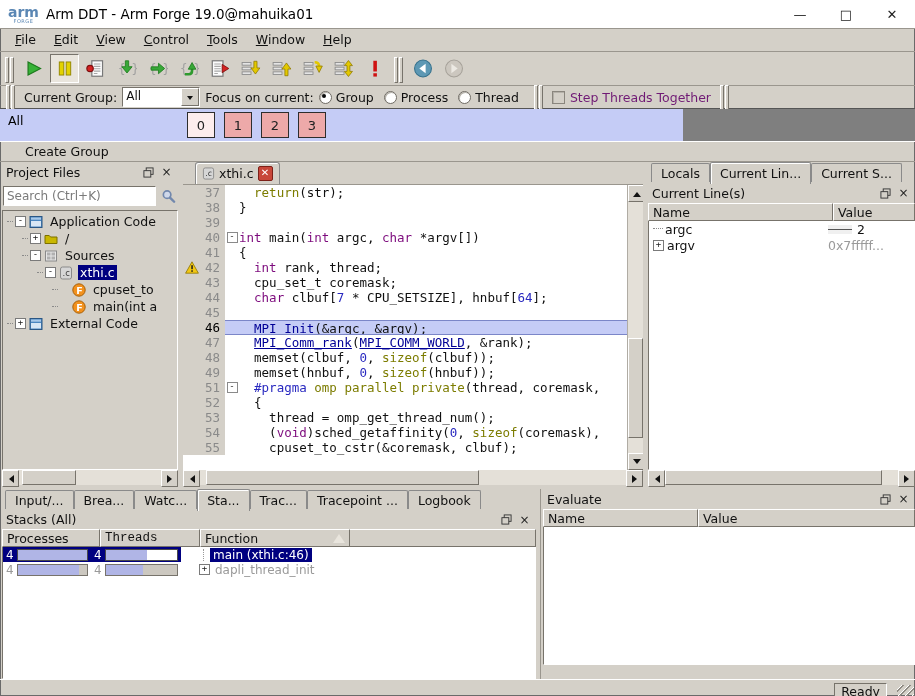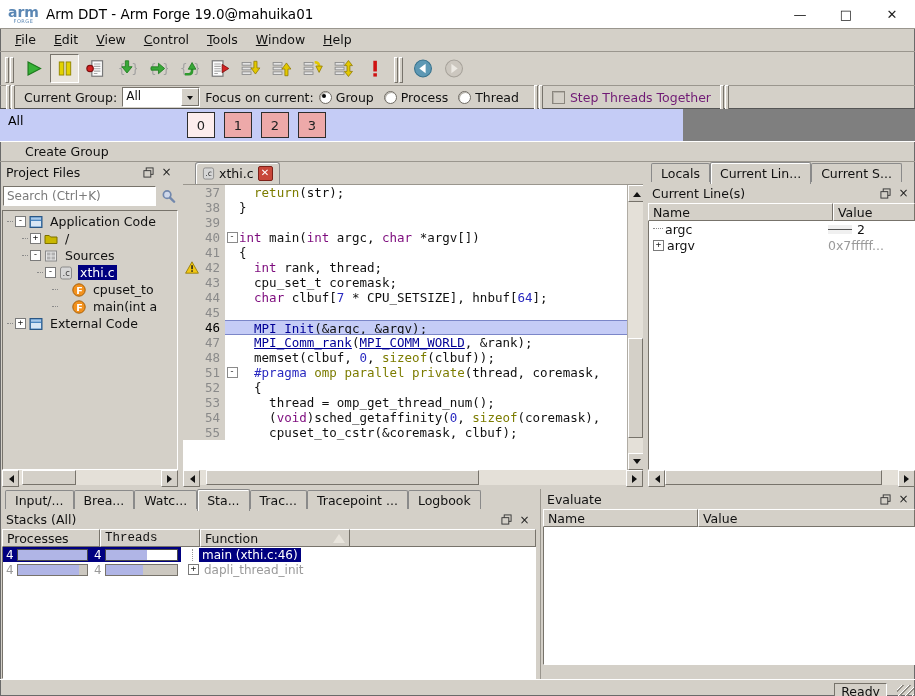--- a/index.html
+++ b/index.html
@@ -119,21 +119,21 @@
   .exp{width:9px;height:9px;flex:none;border:1px solid #7a7a7a;background:#fff;font-size:9px;line-height:7px;text-align:center;color:#222;margin-right:3px;font-family:"DejaVu Sans Mono",monospace;}
   
   .hsplit{height:4px;flex:none;}
   .bottom{height:190px;flex:none;display:flex;}
   .bleft{width:534px;flex:none;display:flex;flex-direction:column;padding-left:2px;}
   .stacksbody{flex:1;background:#fff;border:1px solid;border-color:#77736b #fff #fff #77736b;border-top:none;overflow:hidden;}
   .srow{height:15px;display:flex;align-items:center;font-size:12px;}
   .sc{display:flex;align-items:center;box-sizing:border-box;height:100%;}
   .sc-p{width:88px;padding:1px 3px 1px 3px;gap:3px;}
   .sc-t{width:90px;padding:1px 3px;gap:3px;}
-  .sc-f{flex:1;padding-left:7px;gap:2px;overflow:hidden;white-space:nowrap;}
+  .sc-f{flex:1;padding-left:18px;gap:2px;overflow:hidden;white-space:nowrap;}
   .srow.sel .sc-p,.srow.sel .sc-t{background:#000080;color:#fff;}
   .srow.sel .fword{background:#000080;color:#fff;padding:0 3px;}
   .srow.dim{color:#9a9a9a;}
   .bar{flex:1;height:10px;border:1px solid #4a4a4a;background:#fff;position:relative;}
   .srow.dim .bar{background:#ccc8c0;border-color:#77736b;}
   .bar i{position:absolute;left:0;top:0;bottom:0;background:#b0b5e6;}
   .vguide{width:1px;height:12px;border-left:1px dotted #9a9a9a;margin:0 3px 0 4px;flex:none;}
   .sorttri{margin-left:auto;width:0;height:0;border-left:6px solid transparent;border-right:6px solid transparent;border-bottom:9px solid #e9e5dd;}
   .bright{flex:1;display:flex;flex-direction:column;margin-left:4px;padding-bottom:14px;min-width:0;border-left:1px solid #9a968e;padding-left:2px;}
   
@@ -469,20 +469,21 @@
                     <polygon points="7,0.8 13.4,12.2 0.6,12.2" fill="#f2c714" stroke="#8a7300" stroke-width="0.8"></polygon>
                     <rect x="6.3" y="4.2" width="1.5" height="4" fill="#1a1a1a"></rect>
                     <rect x="6.3" y="9.3" width="1.5" height="1.5" fill="#1a1a1a"></rect>
                   </svg></span>42</div><div class="rowr"><div class="fold"></div><div class="ctext"><span>  </span><span class="tk-k">int</span><span> rank, thread;</span></div></div></div>
             <div class="cl"><div class="gut">43</div><div class="rowr"><div class="fold"></div><div class="ctext"><span>  cpu_set_t coremask;</span></div></div></div>
             <div class="cl"><div class="gut">44</div><div class="rowr"><div class="fold"></div><div class="ctext"><span>  </span><span class="tk-k">char</span><span> clbuf[</span><span class="tk-n">7</span><span> * CPU_SETSIZE], hnbuf[</span><span class="tk-n">64</span><span>];</span></div></div></div>
             <div class="cl"><div class="gut">45</div><div class="rowr"><div class="fold"></div><div class="ctext"></div></div></div>
             <div class="cl cur"><div class="gut">46</div><div class="rowr"><div class="fold"></div><div class="ctext"><span>  </span><span class="tk-l">MPI_Init</span><span>(&amp;argc, &amp;argv);</span></div></div></div>
             <div class="cl"><div class="gut">47</div><div class="rowr"><div class="fold"></div><div class="ctext"><span>  </span><span class="tk-l">MPI_Comm_rank</span><span>(</span><span class="tk-l">MPI_COMM_WORLD</span><span>, &amp;rank);</span></div></div></div>
             <div class="cl"><div class="gut">48</div><div class="rowr"><div class="fold"></div><div class="ctext"><span>  memset(clbuf, </span><span class="tk-n">0</span><span>, </span><span class="tk-o">sizeof</span><span>(clbuf));</span></div></div></div>
+            <div class="cl"><div class="gut">49</div><div class="rowr"><div class="fold"></div><div class="ctext"><span>  memset(hnbuf, </span><span class="tk-n">0</span><span>, </span><span class="tk-o">sizeof</span><span>(hnbuf));</span></div></div></div>
             <div class="cl"><div class="gut">51</div><div class="rowr"><div class="fold"><span class="foldbox">-</span></div><div class="ctext"><span>  </span><span class="tk-n">#pragma</span><span> </span><span class="tk-o">omp parallel private</span><span>(thread, coremask,</span></div></div></div>
             <div class="cl"><div class="gut">52</div><div class="rowr"><div class="fold"></div><div class="ctext"><span>  {</span></div></div></div>
             <div class="cl"><div class="gut">53</div><div class="rowr"><div class="fold"></div><div class="ctext"><span>    thread = omp_get_thread_num();</span></div></div></div>
             <div class="cl"><div class="gut">54</div><div class="rowr"><div class="fold"></div><div class="ctext"><span>    (</span><span class="tk-k">void</span><span>)sched_getaffinity(</span><span class="tk-n">0</span><span>, </span><span class="tk-o">sizeof</span><span>(coremask),</span></div></div></div>
             <div class="cl"><div class="gut">55</div><div class="rowr"><div class="fold"></div><div class="ctext"><span>    cpuset_to_cstr(&amp;coremask, clbuf);</span></div></div></div>
           </div>
         <div class="ed-vscroll">
           <span class="sb-btn">
               <span class="tu"></span>
             </span>

